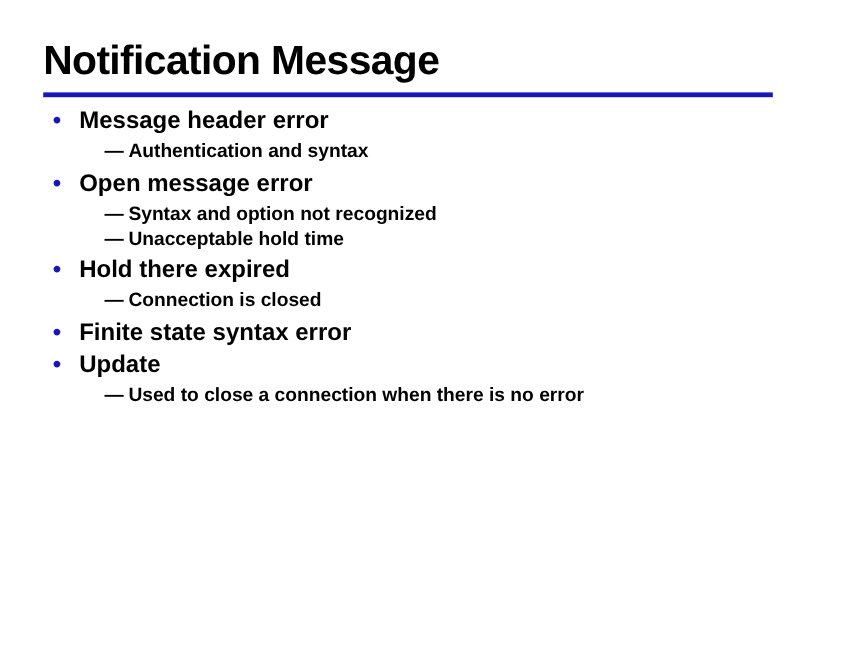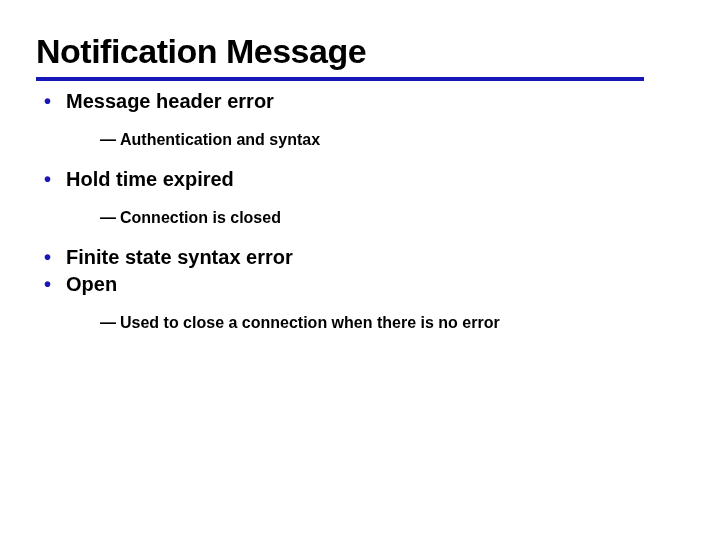--- a/index.html
+++ b/index.html
@@ -49,21 +49,21 @@
     content: "•";
     position: absolute;
     left: 0;
     top: 0;
     color: #1717b8;
     font-size: 20px;
     line-height: 1.25;
   }
   ul.level2 {
     list-style: none;
-    margin: 16px;
+    margin: 3px;
     padding: 0 0 0 18px;
   }
   ul.level2 > li {
     position: relative;
     padding-left: 20px;
     margin: 0;
     font-size: 16px;
     line-height: 1.3;
   }
   ul.level2 > li::before {
@@ -84,28 +84,35 @@
   <hr class="rule">
 
   <ul class="level1">
     <li>
       <span>Message header error</span>
       <ul class="level2">
         <li><span>Authentication and syntax</span></li>
       </ul>
     </li>
     <li>
-      <span>Hold time expired</span>
+      <span>Open message error</span>
+      <ul class="level2">
+        <li><span>Syntax and option not recognized</span></li>
+        <li><span>Unacceptable hold time</span></li>
+      </ul>
+    </li>
+    <li>
+      <span>Hold there expired</span>
       <ul class="level2">
         <li><span>Connection is closed</span></li>
       </ul>
     </li>
     <li>
       <span>Finite state syntax error</span>
     </li>
     <li>
-      <span>Open</span>
+      <span>Update</span>
       <ul class="level2">
         <li><span>Used to close a connection when there is no error</span></li>
       </ul>
     </li>
   </ul>
 </div>
 
 </body></html>

